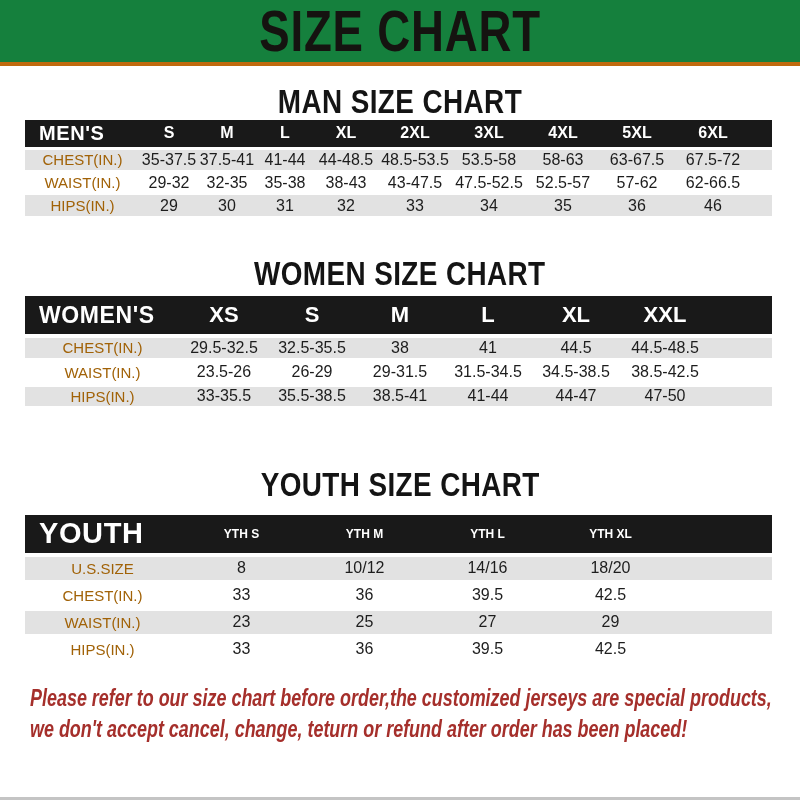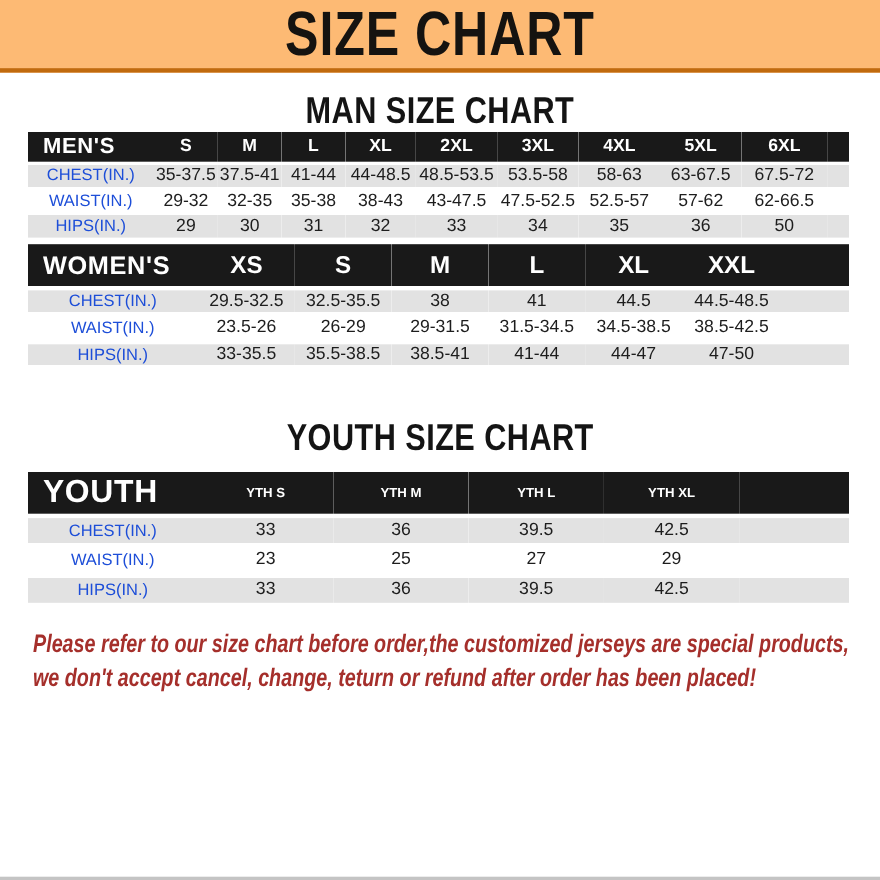--- a/index.html
+++ b/index.html
@@ -6,21 +6,21 @@
   html, body { width: 800px; height: 800px; background: #ffffff; overflow: hidden; }
   body {
     font-family: "Liberation Sans", "DejaVu Sans", sans-serif;
     position: relative;
     color: #1c1c1c;
   }
 
   
   .banner {
     height: 66px;
-    background: #fdba74;
+    background: #15803d;
     border-bottom: 4px solid #C06A0E;
     display: flex;
     align-items: center;
     justify-content: center;
   }
   .banner-title {
     display: inline-block;
     font-size: 57px;
     font-weight: bold;
     color: #151310;
@@ -38,21 +38,21 @@
     font-size: 34px;
     font-weight: bold;
     color: #141414;
     line-height: 38px;
     transform: scaleX(0.82);
     transform-origin: center;
     letter-spacing: 0.5px;
   }
   .heading-man   { margin-top: 16px; text-decoration: underline; }
   .heading-woman { margin-top: 36px; }
-  .heading-youth { margin-top: 42px; }
+  .heading-youth { margin-top: 54px; }
 
   
   table.chart {
     border-collapse: collapse;
     table-layout: fixed;
     width: 747px;
     margin-left: 25px;
   }
   .chart th {
     background: #191919;
@@ -68,21 +68,21 @@
     padding-left: 14px;
     letter-spacing: 0.6px;
   }
   .chart td {
     text-align: center;
     font-size: 16px;
     color: #1d1d1d;
     overflow: hidden;
     white-space: nowrap;
   }
-  .chart td.row-label { font-size: 15px; color: #1d4ed8; }
+  .chart td.row-label { font-size: 15px; color: #a16207; }
   .chart tbody tr:nth-child(odd) td  { background: #E2E2E2; }
   .chart tbody tr:nth-child(even) td { background: #ffffff; }
 
   .tbl-men { }
   .tbl-men th { height: 28px; font-size: 16px; }
   .tbl-men th.hdr-label { font-size: 20px; }
   .tbl-men td { height: 23px; border-bottom: 2px solid #fff; }
 
   .tbl-women { margin-top: 4px; }
   .tbl-women th { height: 40px; font-size: 22px; border-bottom: 4px solid #fff; }
@@ -184,28 +184,31 @@
         <tr>
           <td class="row-label">HIPS(IN.)</td>
           <td>29</td>
           <td>30</td>
           <td>31</td>
           <td>32</td>
           <td>33</td>
           <td>34</td>
           <td>35</td>
           <td>36</td>
-          <td>50</td>
+          <td>46</td>
           <td></td>
         </tr>
       </tbody>
     </table>
 </div>
 
 <div class="section">
+  <div class="heading heading-woman">
+    <span class="cond">WOMEN SIZE CHART</span>
+  </div>
   <table class="chart tbl-women">
       <colgroup>
         <col style="width: 155px;">
         <col style="width: 88px;">
         <col style="width: 88px;">
         <col style="width: 88px;">
         <col style="width: 88px;">
         <col style="width: 88px;">
         <col style="width: 90px;">
         <col style="width: 62px;">
@@ -275,20 +278,28 @@
           <th class="hdr-label">YOUTH</th>
           <th>YTH S</th>
           <th>YTH M</th>
           <th>YTH L</th>
           <th>YTH XL</th>
           <th></th>
         </tr>
       </thead>
       <tbody>
         <tr>
+          <td class="row-label">U.S.SIZE</td>
+          <td>8</td>
+          <td>10/12</td>
+          <td>14/16</td>
+          <td>18/20</td>
+          <td></td>
+        </tr>
+        <tr>
           <td class="row-label">CHEST(IN.)</td>
           <td>33</td>
           <td>36</td>
           <td>39.5</td>
           <td>42.5</td>
           <td></td>
         </tr>
         <tr>
           <td class="row-label">WAIST(IN.)</td>
           <td>23</td>

